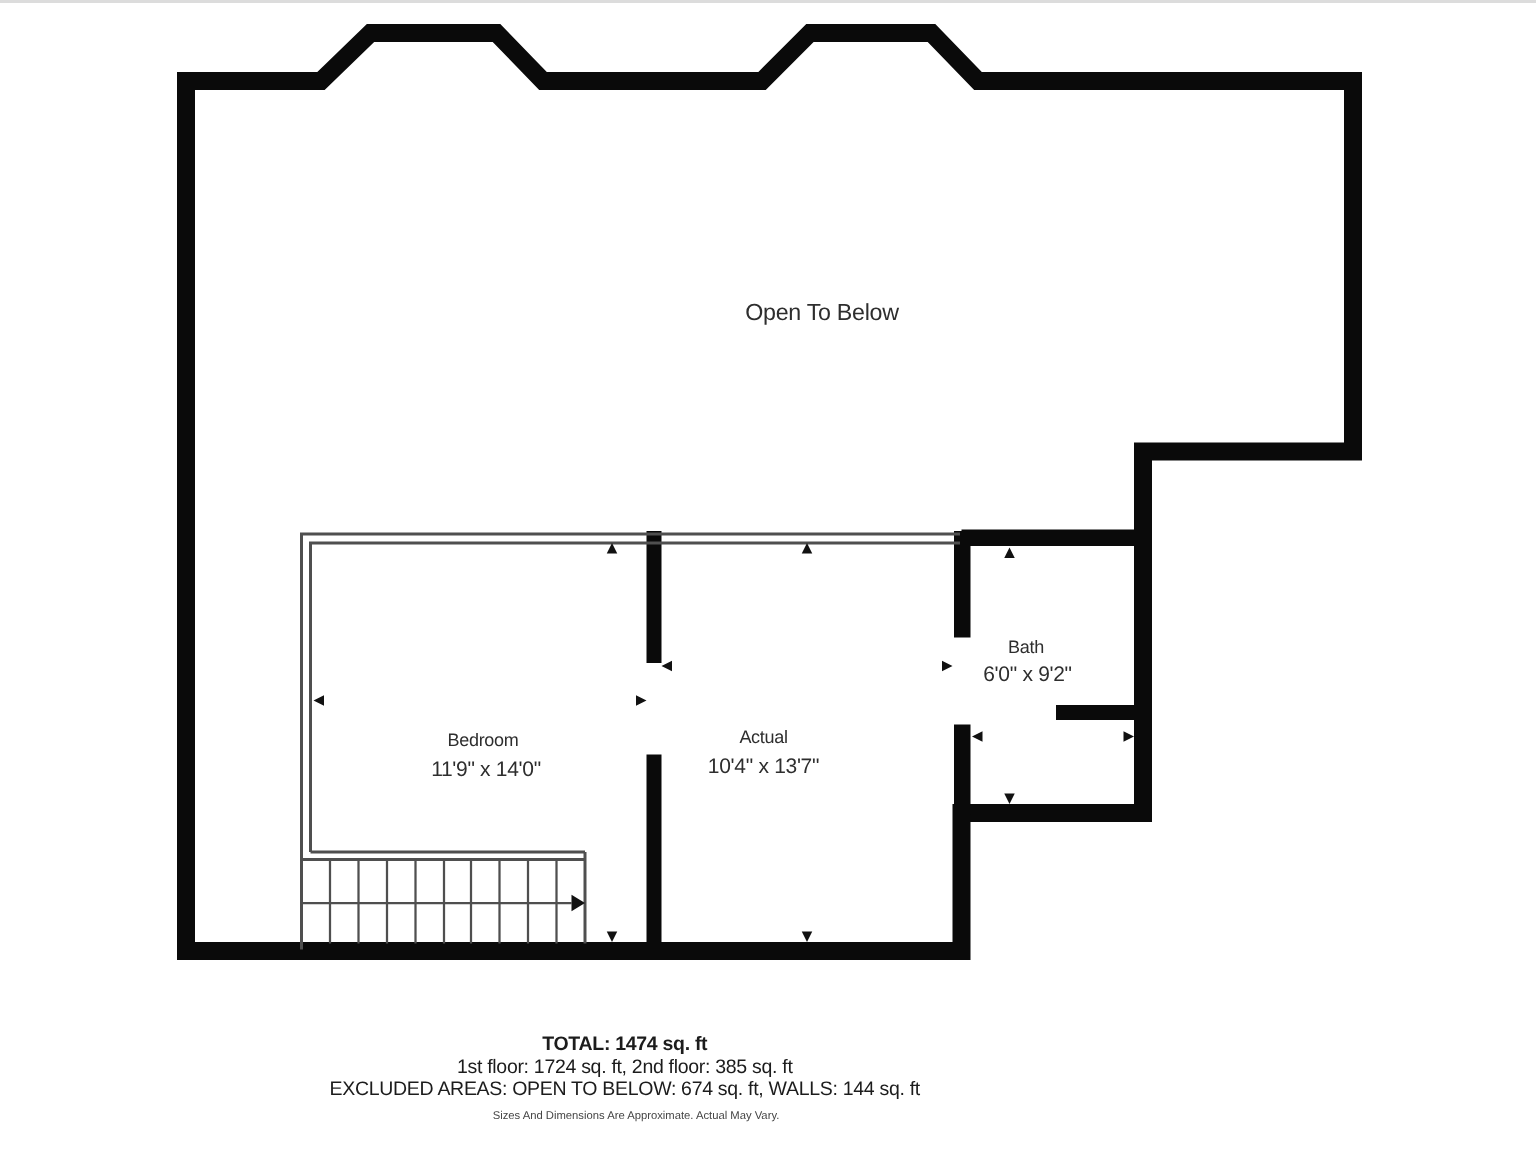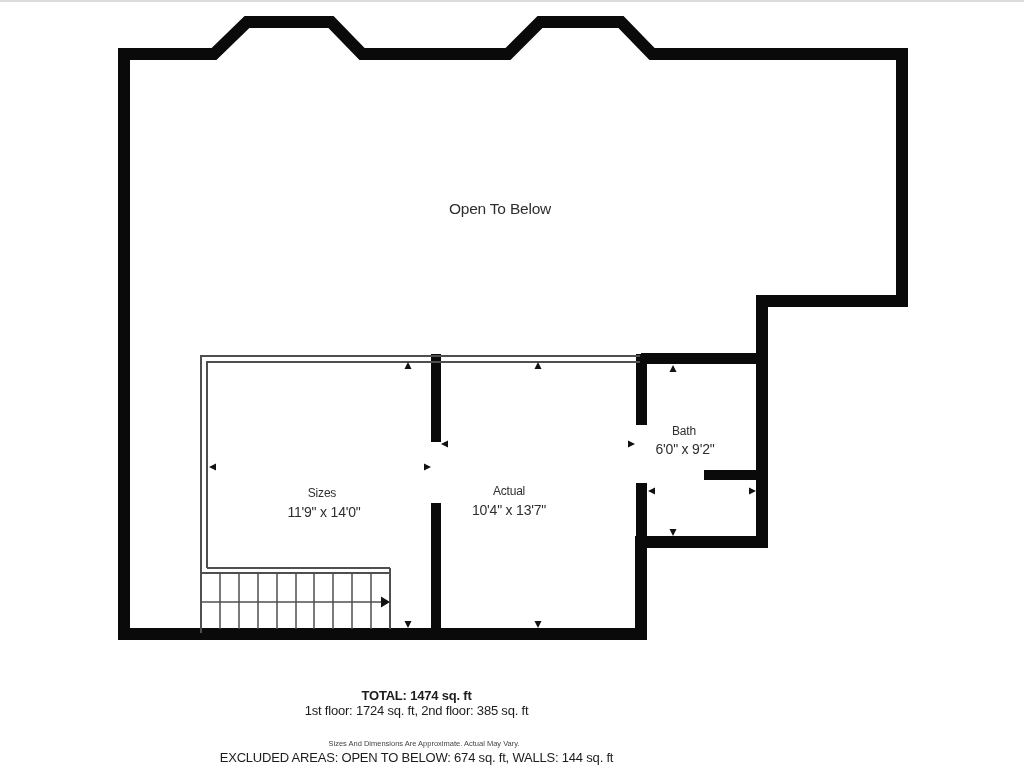--- a/index.html
+++ b/index.html
@@ -18,26 +18,26 @@
   svg{position:absolute;left:0;top:0;}
   .wall-stroke{fill:none;stroke:var(--wall);stroke-width:12;stroke-linejoin:miter;}
   .wall-fill{fill:var(--wall);stroke:none;}
   .thin{fill:none;stroke:var(--thin);stroke-width:2;}
   .thin15{fill:none;stroke:var(--thin);stroke-width:1.5;}
   .arrow{fill:#111;stroke:none;}
   .lbl{position:absolute;transform:translate(-50%,-50%);white-space:nowrap;
        color:var(--label);letter-spacing:-0.2px;}
   .room-name{font-size:12px;}
   .room-dims{font-size:14px;}
-  .open-label{font-size:15.5px;}
+  .open-label{font-size:15.5px;margin-left:48px;}
   .footer-line{position:absolute;left:0;width:833px;text-align:center;
        color:var(--footer);font-size:13px;letter-spacing:-0.2px;line-height:15px;}
   .footer-total{font-weight:bold;top:688px;}
   .footer-floors{top:703px;}
-  .footer-excluded{top:718px;margin-top:32px;}
+  .footer-excluded{top:718px;}
   .footer-disclaimer{top:739px;font-size:7.5px;color:var(--disclaimer);
        letter-spacing:0;line-height:10px;padding-left:15px;}
 </style>
 </head>
 <body>
 
 <div class="top-line"></div>
 
 <svg width="1024" height="768" viewBox="0 0 1024 768">
 
@@ -77,21 +77,21 @@
     <polygon class="arrow" points="635,444 628,440.5 628,447.5"></polygon>
     <polygon class="arrow" points="673,365 669.5,372 676.5,372"></polygon>
     <polygon class="arrow" points="673,536 669.5,529 676.5,529"></polygon>
     <polygon class="arrow" points="648,491 655,487.5 655,494.5"></polygon>
     <polygon class="arrow" points="756,491 749,487.5 749,494.5"></polygon>
   </g>
 </svg>
 
 <div class="lbl open-label" style="left:500px;top:209px;">Open To Below</div>
 
-<div class="lbl room-name" style="left:322px;top:493px;">Sizes</div>
+<div class="lbl room-name" style="left:322px;top:493px;">Bedroom</div>
 <div class="lbl room-dims" style="left:324px;top:512px;">11'9" x 14'0"</div>
 
 <div class="lbl room-name" style="left:509px;top:491px;">Actual</div>
 <div class="lbl room-dims" style="left:509px;top:510px;">10'4" x 13'7"</div>
 
 <div class="lbl room-name" style="left:684px;top:431px;">Bath</div>
 <div class="lbl room-dims" style="left:685px;top:449px;">6'0" x 9'2"</div>
 
 <div class="footer-line footer-total">TOTAL: 1474 sq. ft</div>
 <div class="footer-line footer-floors">1st floor: 1724 sq. ft, 2nd floor: 385 sq. ft</div>

